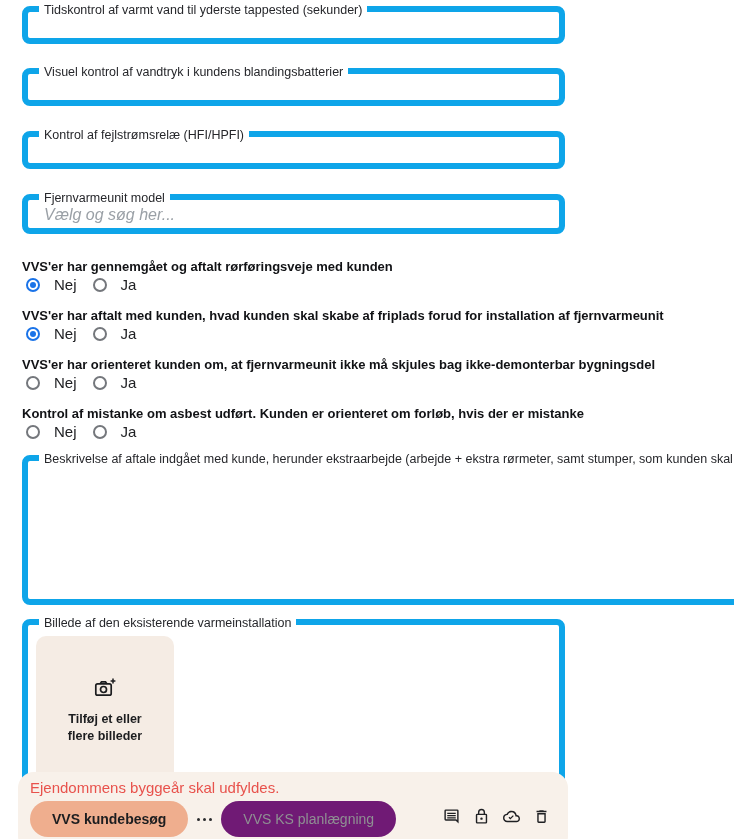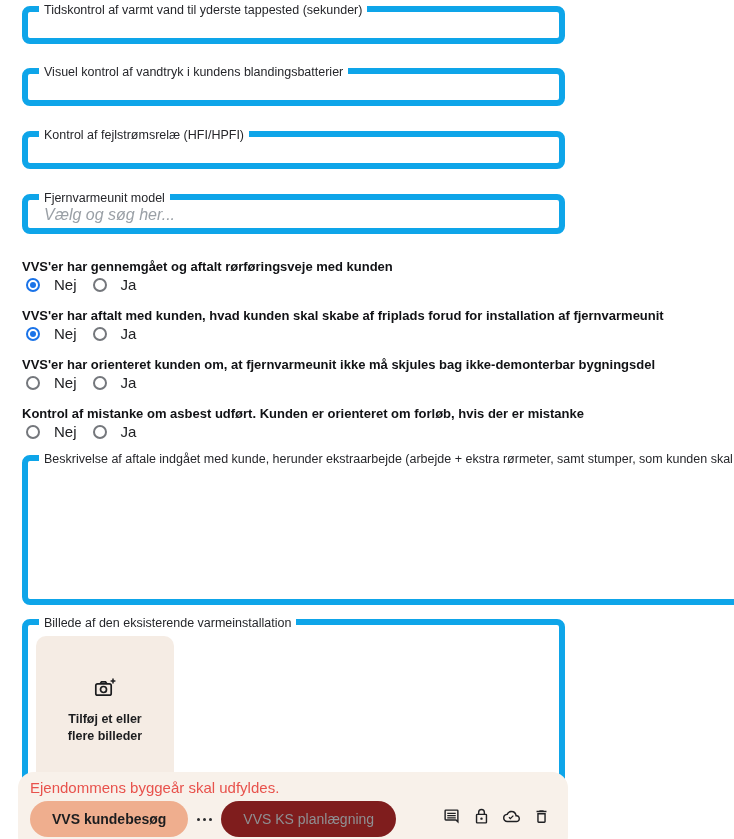--- a/index.html
+++ b/index.html
@@ -71,21 +71,21 @@
     position:absolute; left:12px; top:7px; font-size:15px; font-weight:500;
     color:#e8524c; white-space:nowrap;
   }
   .tabs-row { position:absolute; left:12px; top:29px; display:flex; align-items:center; }
   .pill {
     height:36px; border-radius:18px; border:none; padding:0 22px;
     display:flex; align-items:center; font-family:"Liberation Sans",sans-serif;
     font-size:14px; cursor:pointer; white-space:nowrap;
   }
   .pill.active { background:#efae8e; color:#1c1d1f; font-weight:700; }
-  .pill.inactive { background:#7f1d1d; color:#8f9093; font-weight:400; }
+  .pill.inactive { background:#701a75; color:#8f9093; font-weight:400; }
   .more-dots { display:flex; gap:3px; margin:0 9px; cursor:pointer; }
   .more-dots i { width:3px; height:3px; border-radius:50%; background:#2a2b2d; }
 
   .icons-row {
     position:absolute; right:18px; top:36px; display:flex; gap:13px;
     align-items:center; color:#1f2023;
   }
   .icon-btn { width:17px; height:17px; cursor:pointer; display:flex; align-items:center; justify-content:center; }
   .icon-btn svg { width:17px; height:17px; display:block; }
 </style>

